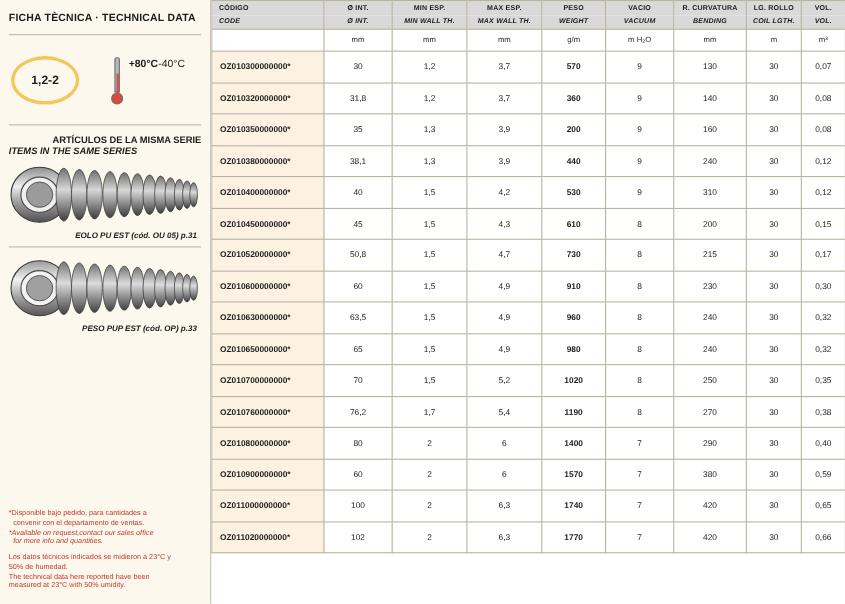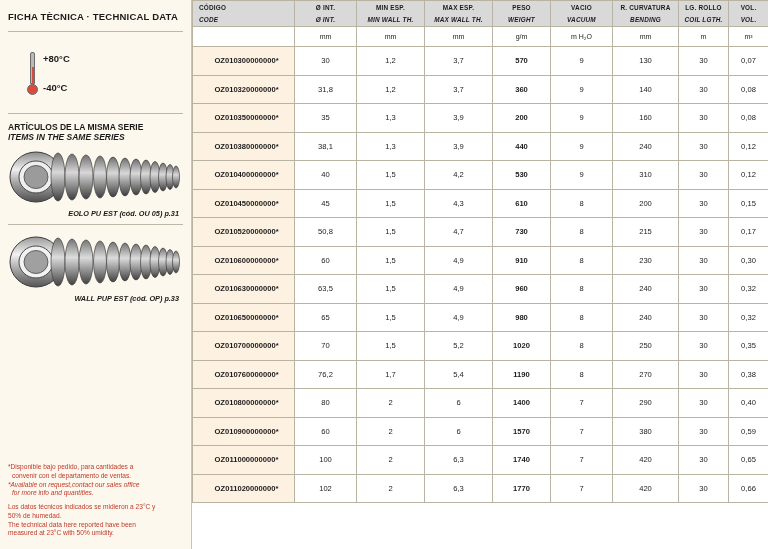--- a/index.html
+++ b/index.html
@@ -57,28 +57,28 @@
   }
   .thermo .bulb {
     position: absolute; left: 1px; bottom: 0;
     width: 11px; height: 11px; border-radius: 50%;
     background: #d94b3c; border: 1px solid #6d6d6d;
   }
   .thermo .fill {
     position: absolute; left: 5.5px; top: 16px; width: 2.5px; height: 18px;
     background: #d94b3c;
   }
-  .temps { display: flex; flex-direction: column; justify-content: space-between; height: 40px; }
+  .temps { display: flex; flex-direction: row; justify-content: space-between; height: 40px; }
   .t-hot { font-size: 9.5px; font-weight: bold; color: #1b1b1b; }
-  .t-cold { font-size: 9.5px; font-weight: bold; color: #1b1b1b; }
+  .t-cold { font-size: 9.5px; font-weight: normal; color: #1b1b1b; }
 
   .series-head {
     padding: 8px 8px 0 8px;
   }
-  .series-head .es { font-size: 8.5px; font-weight: bold; color: #1b1b1b; }
+  .series-head .es { font-size: 8.5px; font-weight: bold; color: #1b1b1b; text-align: right; }
   .series-head .en { font-size: 8.5px; font-weight: bold; font-style: italic; color: #1b1b1b; }
 
   .hose-block { padding: 6px 6px 0 6px; }
   .hose-caption {
     font-size: 7.3px; font-weight: bold; font-style: italic;
     text-align: right; color: #1b1b1b;
     padding: 3px 6px 0 0;
   }
   .hose-sep { border-top: 1px solid #bdb7a8; margin: 6px 8px 2px 8px; }
 
@@ -138,35 +138,36 @@
 
   tbody td {
     height: 28.5px;
     font-size: 7.6px;
   }
   tbody td.code {
     background: #fdf1e2;
     font-size: 7.6px;
     font-weight: bold;
     color: #1b1b1b;
-    text-align: center;
+    text-align: left;
     padding-left: 7px;
   }
   tbody td.weight { font-weight: bold; }
 </style>
 </head>
 <body>
 
 <div class="page">
 
   <div class="left">
     <div class="left-title">FICHA TÈCNICA · TECHNICAL DATA</div>
     <div class="hr-thin"></div>
 
     <div class="badge-row">
+      <div class="badge">1,2-2</div>
       <div class="temp-wrap">
         <div class="thermo">
           <div class="stem"></div>
           <div class="fill"></div>
           <div class="bulb"></div>
         </div>
         <div class="temps">
           <div class="t-hot">+80°C</div>
           <div class="t-cold">-40°C</div>
         </div>
@@ -248,21 +249,21 @@
           <ellipse cx="107" cy="29" rx="6.5" ry="20"></ellipse>
           <ellipse cx="119" cy="29" rx="6" ry="19"></ellipse>
           <ellipse cx="130" cy="29" rx="6" ry="18"></ellipse>
           <ellipse cx="140" cy="29" rx="5.5" ry="17"></ellipse>
           <ellipse cx="149" cy="29" rx="5" ry="15.5"></ellipse>
           <ellipse cx="157" cy="29" rx="4.5" ry="14"></ellipse>
           <ellipse cx="164" cy="29" rx="4" ry="12.5"></ellipse>
           <ellipse cx="170" cy="29" rx="3.5" ry="11"></ellipse>
         </g>
       </svg>
-      <div class="hose-caption">WALL PUP EST (cód. OP) p.33</div>
+      <div class="hose-caption">PESO PUP EST (cód. OP) p.33</div>
     </div>
 
     <div class="notes">
       <p>
         <span class="red">*Disponible bajo pedido, para cantidades a</span><br>
         <span class="red" style="padding-left:4px">convenir con el departamento de ventas.</span><br>
         <span class="red it">*Available on request,contact our sales office</span><br>
         <span class="red it" style="padding-left:4px">for more info and quantities.</span>
       </p>
       <p>

